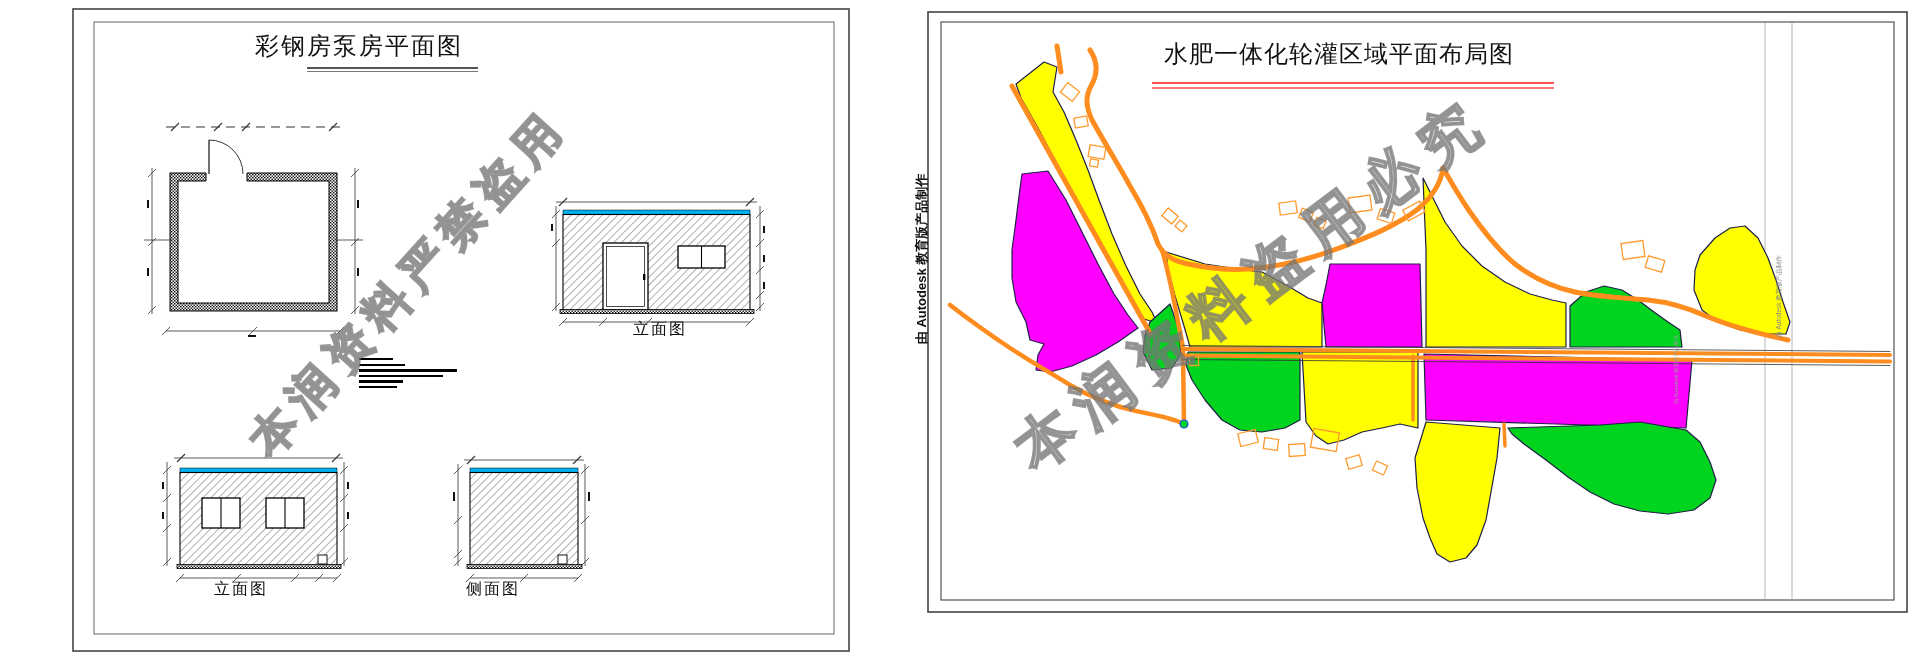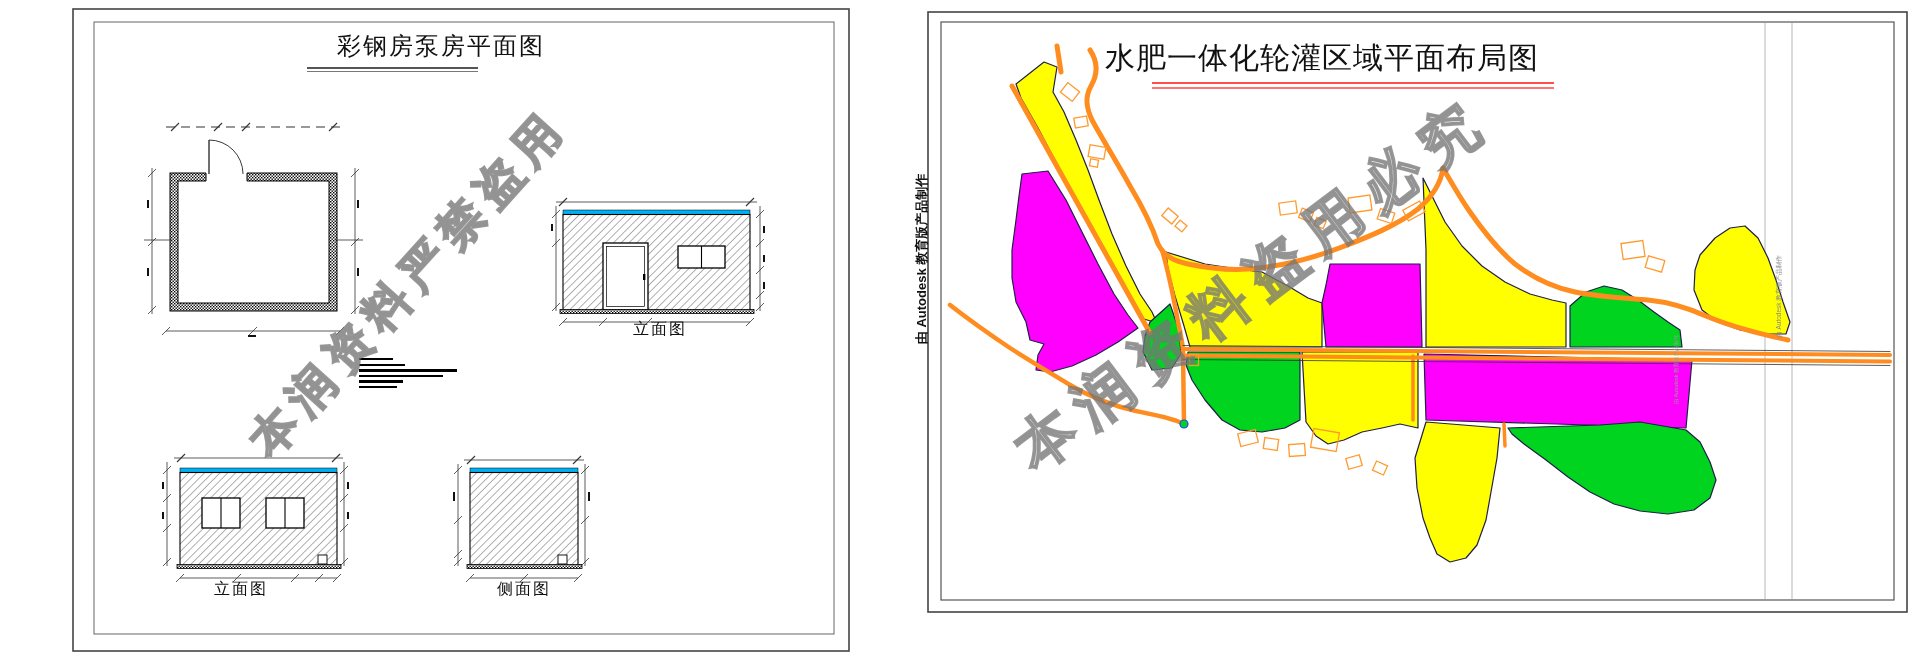--- a/index.html
+++ b/index.html
@@ -1,30 +1,30 @@
 <!DOCTYPE html>
 <html style="--yellow: #FFFF00; --magenta: #FF00FF; --green: #00D41E; --road: #FF8C1E; --building: #FF9A2E; --cyan: #00B0F0; --underline: #FF5050; --outline: #1f1f46;"><head>
 <meta charset="utf-8">
 <style>
   html,body{margin:0;padding:0;background:#fff;}
   #page{position:relative;width:1920px;height:656px;background:#fff;overflow:hidden;
         font-family:"Liberation Serif",serif;}
   #cad-svg{position:absolute;left:0;top:0;}
   .abs{position:absolute;}
-  .title{color:#111;text-align:right;white-space:nowrap;}
+  .title{color:#111;text-align:left;white-space:nowrap;}
   #left-title{left:255px;top:30px;width:290px;font-size:24px;letter-spacing:2px;}
   #left-title-underline-1{left:307px;top:67px;width:171px;height:2px;background:#555;}
   #left-title-underline-2{left:307px;top:71px;width:171px;height:1px;background:#777;}
-  #right-title{left:1105px;top:38px;width:410px;font-size:30px;letter-spacing:1px;font-family:Liberation Serif, serif;}
+  #right-title{left:1164px;top:38px;width:410px;font-size:24px;letter-spacing:1px;font-family:Liberation Serif, serif;}
   #right-title-underline-1{left:1152px;top:82px;width:402px;height:2px;background:var(--underline);}
   #right-title-underline-2{left:1152px;top:87px;width:402px;height:2px;background:var(--underline);opacity:.8;}
   .view-label{font-size:16px;color:#111;text-align:center;width:70px;letter-spacing:2px;}
   #label-elev-main{left:625px;top:319px;}
   #label-elev-rear{left:206px;top:579px;}
-  #label-side{left:489px;top:579px;}
+  #label-side{left:458px;top:579px;}
   .wm{transform-origin:center;color:rgba(120,120,120,0.15);
       -webkit-text-stroke:2px rgba(118,118,118,0.75);
       white-space:nowrap;pointer-events:none;font-weight:bold;}
   #wm-left{left:185px;top:252px;font-size:46px;letter-spacing:10px;transform:rotate(-48deg);}
   #wm-right{left:965px;top:245px;font-size:58px;letter-spacing:14px;transform:rotate(-37deg);}
   .stamp{font-family:"Liberation Sans",sans-serif;color:#111;white-space:nowrap;
          transform-origin:center;text-align:center;}
   #stamp-main{left:833px;top:250px;width:178px;font-size:13px;font-weight:bold;transform:rotate(-90deg);}
   #stamp-tiny-1{left:1719px;top:292px;width:120px;font-size:6.5px;color:#888;transform:rotate(-90deg);}
   #stamp-tiny-2{left:1636px;top:366px;width:80px;font-size:5.5px;color:#999;transform:rotate(-90deg);}

